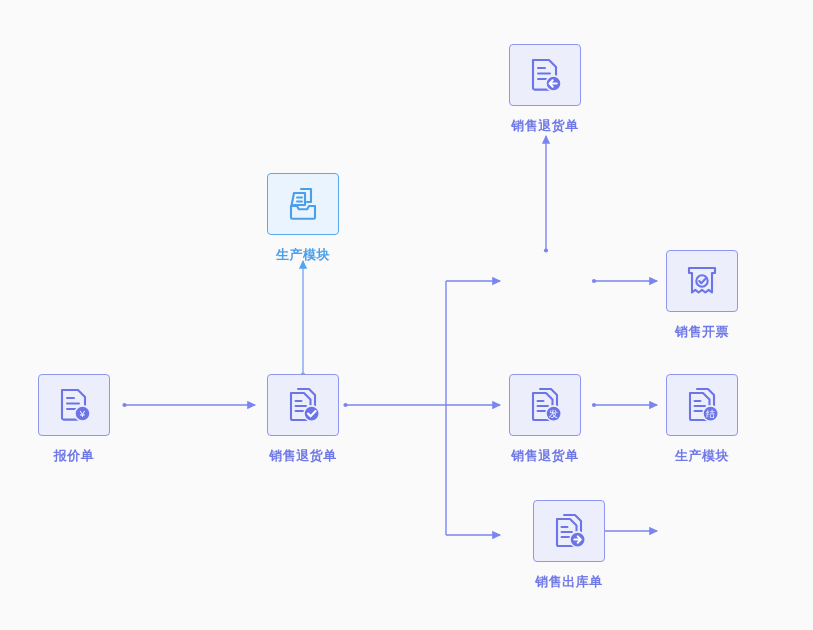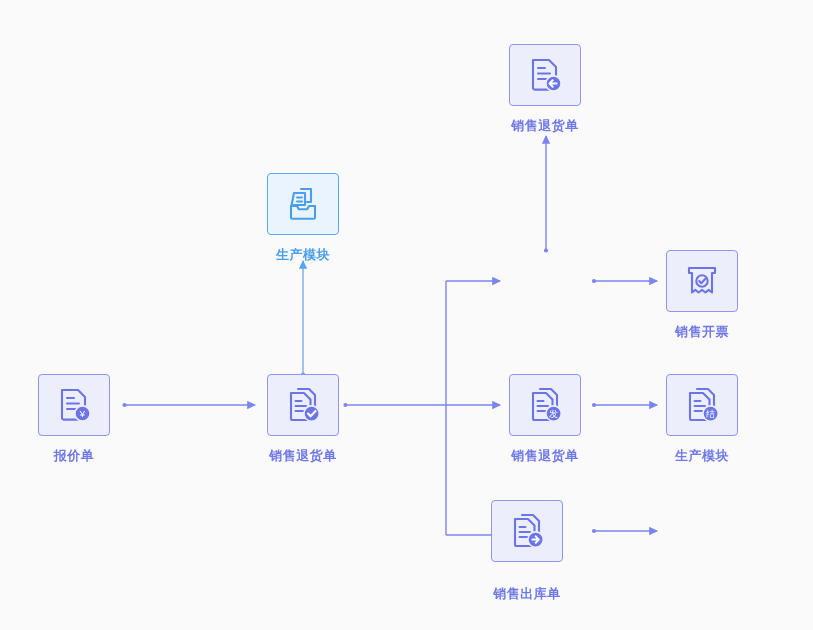--- a/index.html
+++ b/index.html
@@ -186,21 +186,21 @@
         <line x1="12.5" y1="16" x2="18.5" y2="16" stroke="#6b75e8" stroke-width="2" stroke-linecap="round"></line>
         <line x1="12.5" y1="21" x2="23" y2="21" stroke="#6b75e8" stroke-width="2" stroke-linecap="round"></line>
         <line x1="12.5" y1="26" x2="23" y2="26" stroke="#6b75e8" stroke-width="2" stroke-linecap="round"></line>
         <circle cx="28.6" cy="28.6" r="7.7" fill="#6b75e8" stroke="#eceefc" stroke-width="1.6"></circle>
         <text x="28.6" y="32.2" font-size="9" font-family="'Liberation Sans','DejaVu Sans',sans-serif" fill="#ffffff" text-anchor="middle">结</text>
       </svg>
     </div>
     <div class="label">生产模块</div>
   </div>
 
-  <div class="node" style="left:491px;top:500px;gap:12px;">
+  <div class="node" style="left:533px;top:500px;">
     <div class="box">
       <svg width="40" height="40" viewBox="0 0 40 40">
         <path d="M15 4 h11 l6 6 v17" fill="none" stroke="#6b75e8" stroke-width="2.1" stroke-linejoin="round" stroke-linecap="round"></path>
         <path d="M8 8 h13 l6.5 6.5 v19 a1.5 1.5 0 0 1 -1.5 1.5 H9.5 A1.5 1.5 0 0 1 8 33.5 Z" fill="#eceefc" stroke="#6b75e8" stroke-width="2.1" stroke-linejoin="round"></path>
         <line x1="12.5" y1="16" x2="18.5" y2="16" stroke="#6b75e8" stroke-width="2" stroke-linecap="round"></line>
         <line x1="12.5" y1="21" x2="23" y2="21" stroke="#6b75e8" stroke-width="2" stroke-linecap="round"></line>
         <line x1="12.5" y1="26" x2="23" y2="26" stroke="#6b75e8" stroke-width="2" stroke-linecap="round"></line>
         <circle cx="28.6" cy="28.6" r="7.7" fill="#6b75e8" stroke="#eceefc" stroke-width="1.6"></circle>
         <path d="M25.4 28.6 h6.3 M28.7 25.4 l3.2 3.2 l-3.2 3.2" fill="none" stroke="#ffffff" stroke-width="2" stroke-linecap="round" stroke-linejoin="round"></path>
       </svg>

